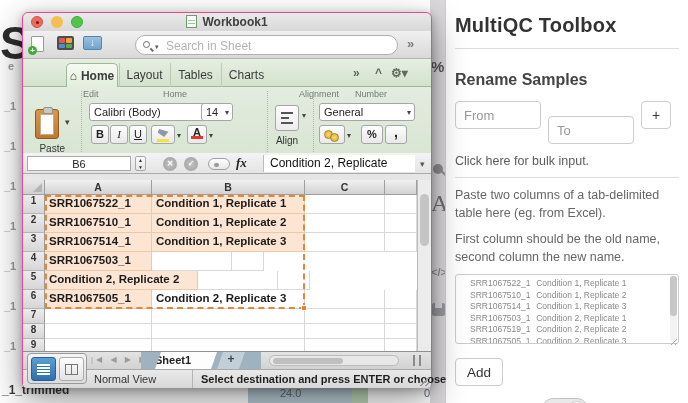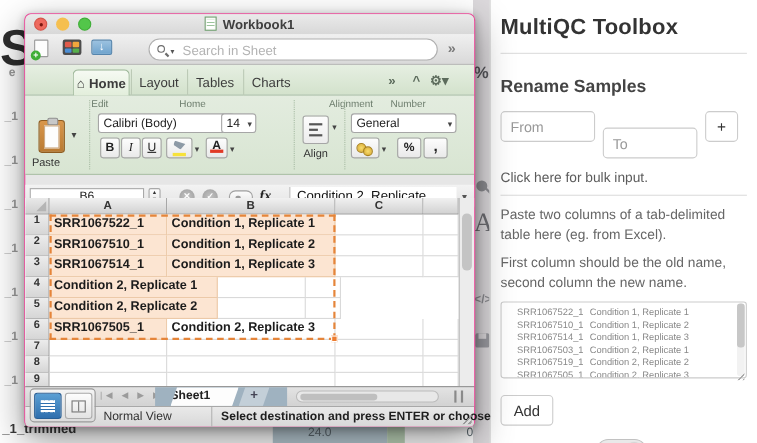--- a/index.html
+++ b/index.html
@@ -84,32 +84,32 @@
     font-size:11px; color:#222; padding:2px 4px; }
   .combo .car { position:absolute; right:3px; top:4px; font-size:8px; color:#444; }
   .mini-caret { font-size:8px; color:#444; }
   .clipboard { position:absolute; left:12px; top:22px; width:24px; height:30px;
     background:linear-gradient(#d9974c,#b97a33); border:1px solid #8f5c20; border-radius:3px; }
   .clipboard::before { content:""; position:absolute; left:7px; top:-3px; width:8px; height:5px;
     background:#c8c8c8; border:1px solid #8f8f8f; border-radius:2px; }
   .clipboard::after { content:""; position:absolute; left:4px; top:4px; right:4px; bottom:3px;
     background:#fdfdfd; border:1px solid #cdab84; }
   .paste-caret { position:absolute; left:42px; top:30px; font-size:9px; color:#444; }
-  .paste-label { position:absolute; left:6px; top:56px; width:36px; text-align:left;
+  .paste-label { position:absolute; left:6px; top:56px; width:36px; text-align:right;
     font-size:10px; color:#333; }
   .fmt-bar { display:inline-block; width:12px; height:3px; vertical-align:-1px; }
   .bucket { display:inline-block; width:11px; height:8px; background:#8d9aa6;
     clip-path:polygon(15% 0, 100% 35%, 60% 100%, 0 45%); }
   .align-ico { position:absolute; left:252px; top:18px; width:24px; height:26px;
     background:linear-gradient(#fdfdfd,#ececec); border:1px solid #a6a6a6; border-radius:3px; }
   .align-ico i { position:absolute; left:5px; right:5px; height:1.5px; background:#555; }
   .coin { position:absolute; width:9px; height:9px; border-radius:50%;
     background:radial-gradient(#f7dc6f,#d9a92f); border:1px solid #a8821f; }
 
-  #fbar { position:absolute; left:0; top:155px; width:100%; height:21px;
+  #fbar { position:absolute; left:0; top:140px; width:100%; height:21px;
     background:linear-gradient(#f3f3f3,#e4e4e4); border-bottom:1px solid #aaa; }
   #namebox { position:absolute; left:4px; top:3px; width:104px; height:15px; background:#fff;
     border:1px solid #a9a9a9; font-size:11px; color:#222; text-align:center; line-height:14px; }
   .stepper { position:absolute; left:112px; top:3px; width:11px; height:15px;
     background:linear-gradient(#fdfdfd,#e5e5e5); border:1px solid #a9a9a9; border-radius:2px;
     font-size:5px; line-height:7px; color:#333; text-align:center; }
   .fbtn { position:absolute; top:4px; width:14px; height:14px; border-radius:50%;
     background:radial-gradient(#c3c3c3,#9d9d9d); color:#fff; font-size:8px; line-height:14px;
     text-align:center; font-weight:700; }
   .foval { position:absolute; left:185px; top:5px; width:22px; height:12px;
@@ -428,21 +428,21 @@
       </div>
       <div class="grow" style="height:19px;">
         <div class="rownum">3</div>
         <div class="cell sel w-a">SRR1067514_1</div>
         <div class="cell sel w-b">Condition 1, Replicate 3</div>
         <div class="cell w-c"></div>
           <div class="cell w-d"></div>
       </div>
       <div class="grow" style="height:19px;">
         <div class="rownum">4</div>
-        <div class="cell sel w-b">Condition 2, Replicate 1</div>
+        <div class="cell sel w-a">SRR1067503_1</div>
         <div class="cell w-c"></div>
           <div class="cell w-d"></div>
       </div>
       <div class="grow" style="height:19px;">
         <div class="rownum">5</div>
         <div class="cell sel w-b">Condition 2, Replicate 2</div>
         <div class="cell w-c"></div>
           <div class="cell w-d"></div>
       </div>
       <div class="grow" style="height:19px;">

